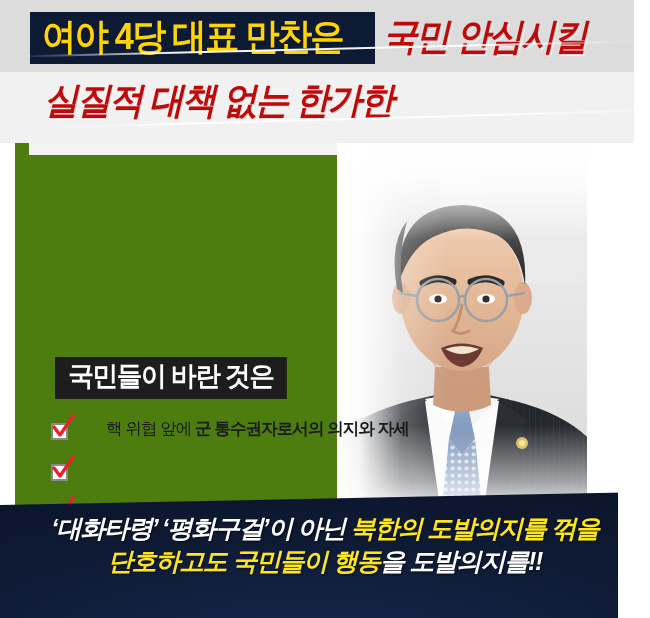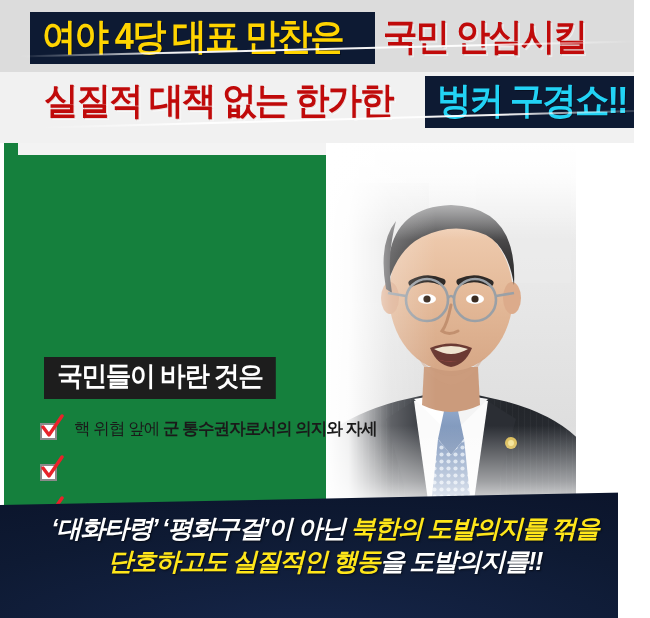--- a/index.html
+++ b/index.html
@@ -18,21 +18,21 @@
   .hl-row{position:absolute;display:flex;align-items:center;white-space:nowrap;}
   .hl-row1{left:0;top:12px;height:52px;}
   .hl-row2{left:0;top:76px;height:52px;}
 
   .hl-box{
     display:inline-flex;align-items:center;
     background:#0d1a33;
     padding:3px 10px 6px 12px;
     height:100%;box-sizing:border-box;
   }
-  .hl-plain{display:inline-flex;align-items:center;padding:3px 6px 6px 8px;height:100%;box-sizing:border-box;}
+  .hl-plain{display:inline-flex;align-items:center;padding:3px 6px 6px 8px;height:100%;box-sizing:border-box;font-style:italic;}
 
   .hl-yellow{
     color:#ffd400;font-size:37px;font-weight:bold;letter-spacing:-2px;
     line-height:1;transform:scaleX(.93);transform-origin:left center;
     text-shadow:1px 1px 0 rgba(0,0,0,.35);
   }
   .hl-red{
     color:#c00a0a;font-size:37px;font-weight:bold;letter-spacing:-2px;
     line-height:1;transform:scaleX(.93);transform-origin:left center;
     text-shadow:2px 2px 0 rgba(255,255,255,.55), 1px 1px 0 rgba(120,0,0,.25);
@@ -41,21 +41,21 @@
     color:#22d3f5;font-size:37px;font-weight:bold;letter-spacing:-2px;
     line-height:1;transform:scaleX(.93);transform-origin:left center;
     text-shadow:1px 1px 0 rgba(0,0,0,.35);
   }
   
   .streak{position:absolute;height:2px;background:linear-gradient(90deg,rgba(255,255,255,0) 0%,rgba(255,255,255,.95) 25%,rgba(255,255,255,.95) 75%,rgba(255,255,255,0) 100%);pointer-events:none;}
   .streak-a{left:18px;top:48px;width:620px;transform:rotate(-1.4deg);}
   .streak-b{left:40px;top:118px;width:620px;transform:rotate(-1.6deg);}
 
   
-  .panel{position:absolute;left:4px;top:143px;width:572px;height:372px;background:#15803d;overflow:hidden;}
+  .panel{position:absolute;left:15px;top:143px;width:572px;height:372px;background:#4d7c0f;overflow:hidden;}
   .panel-inset{position:absolute;left:14px;top:0;width:636px;height:12px;background:#f3f3f3;}
 
   
   .photo{position:absolute;right:0;top:0px;width:250px;height:372px;overflow:hidden;}
   .photo-mask{position:absolute;inset:0;}
   .photo-fade{
     position:absolute;inset:0;pointer-events:none;
     background:
       linear-gradient(90deg,#fff 0%,rgba(255,255,255,.92) 9%,rgba(255,255,255,.25) 26%,rgba(255,255,255,0) 44%),
       linear-gradient(180deg,#fff 0%,rgba(255,255,255,.85) 9%,rgba(255,255,255,0) 26%),
@@ -66,21 +66,21 @@
   .sect-head{
     position:absolute;left:40px;top:214px;
     background:#1d1d1d;color:#ffffff;
     font-size:27px;font-weight:bold;letter-spacing:-1.5px;
     padding:6px 14px 9px 14px;line-height:1;white-space:nowrap;
     transform:scaleX(.95);transform-origin:left center;
   }
 
   
   .bullets{position:absolute;left:36px;top:276px;width:470px;}
-  .bullet{display:flex;align-items:flex-start;margin-bottom:19px;}
+  .bullet{display:flex;align-items:flex-start;margin-bottom:19px;gap:21px;}
   .chk{position:relative;width:20px;height:20px;flex:0 0 20px;margin-top:2px;margin-right:14px;}
   .chk-box{position:absolute;left:0;top:2px;width:17px;height:17px;border:2px solid #8a8a8a;background:#ffffff;box-sizing:border-box;}
   .chk-mark{position:absolute;left:-1px;top:-7px;width:26px;height:26px;}
   .btxt{font-size:16.5px;color:#1a1a1a;letter-spacing:-.9px;line-height:1.15;white-space:nowrap;}
   .btxt b{font-weight:bold;}
 
   
   .banner{
     position:absolute;left:0;top:488px;width:618px;height:130px;
     background:
@@ -111,23 +111,20 @@
         <span class="hl-yellow">여야 4당 대표 만찬은</span>
       </span>
       <span class="hl-plain">
         <span class="hl-red">국민 안심시킬</span>
       </span>
     </div>
 
     <div class="hl-row hl-row2" style="left:36px;">
       <span class="hl-plain">
         <span class="hl-red">실질적 대책 없는 한가한</span>
-      </span>
-      <span class="hl-box">
-        <span class="hl-cyan">벙커 구경쇼!!</span>
       </span>
     </div>
 
     <div class="streak streak-a"></div>
     <div class="streak streak-b"></div>
   </div>
 
   <div class="panel">
     <div class="panel-inset"></div>
 
@@ -259,17 +256,17 @@
         </span>
         <span class="btxt"><span>인사 참사에 대한 </span><b>진실한 반성과 쇄신 의지</b></span>
       </div>
 
     </div>
   </div>
 
   <div class="banner">
     <div class="banner-inner">
       <div class="bline"><span class="w">‘대화타령’ ‘평화구걸’이 아닌 </span><span class="y">북한의 도발의지를 꺾을</span></div>
-      <div class="bline"><span class="y">단호하고도 실질적인 행동</span><span class="w">을 도발의지를!!</span></div>
+      <div class="bline"><span class="y">단호하고도 국민들이 행동</span><span class="w">을 도발의지를!!</span></div>
     </div>
   </div>
 
 </div>
 
 </body></html>

